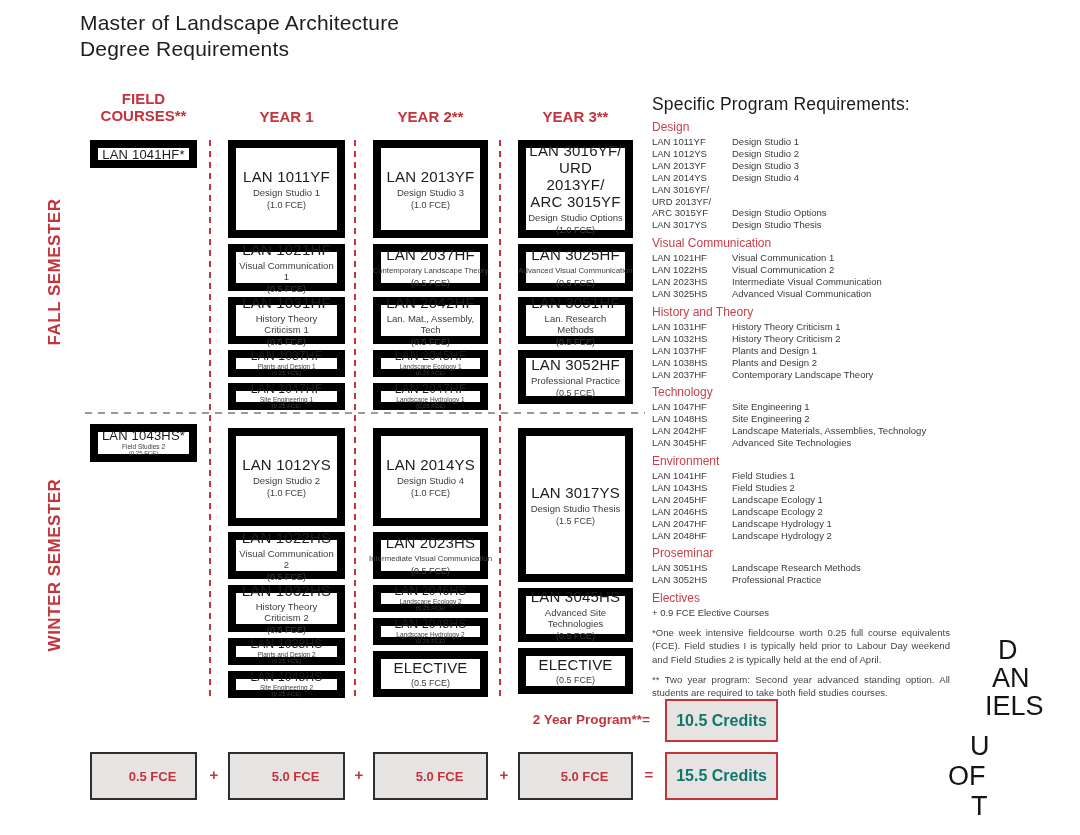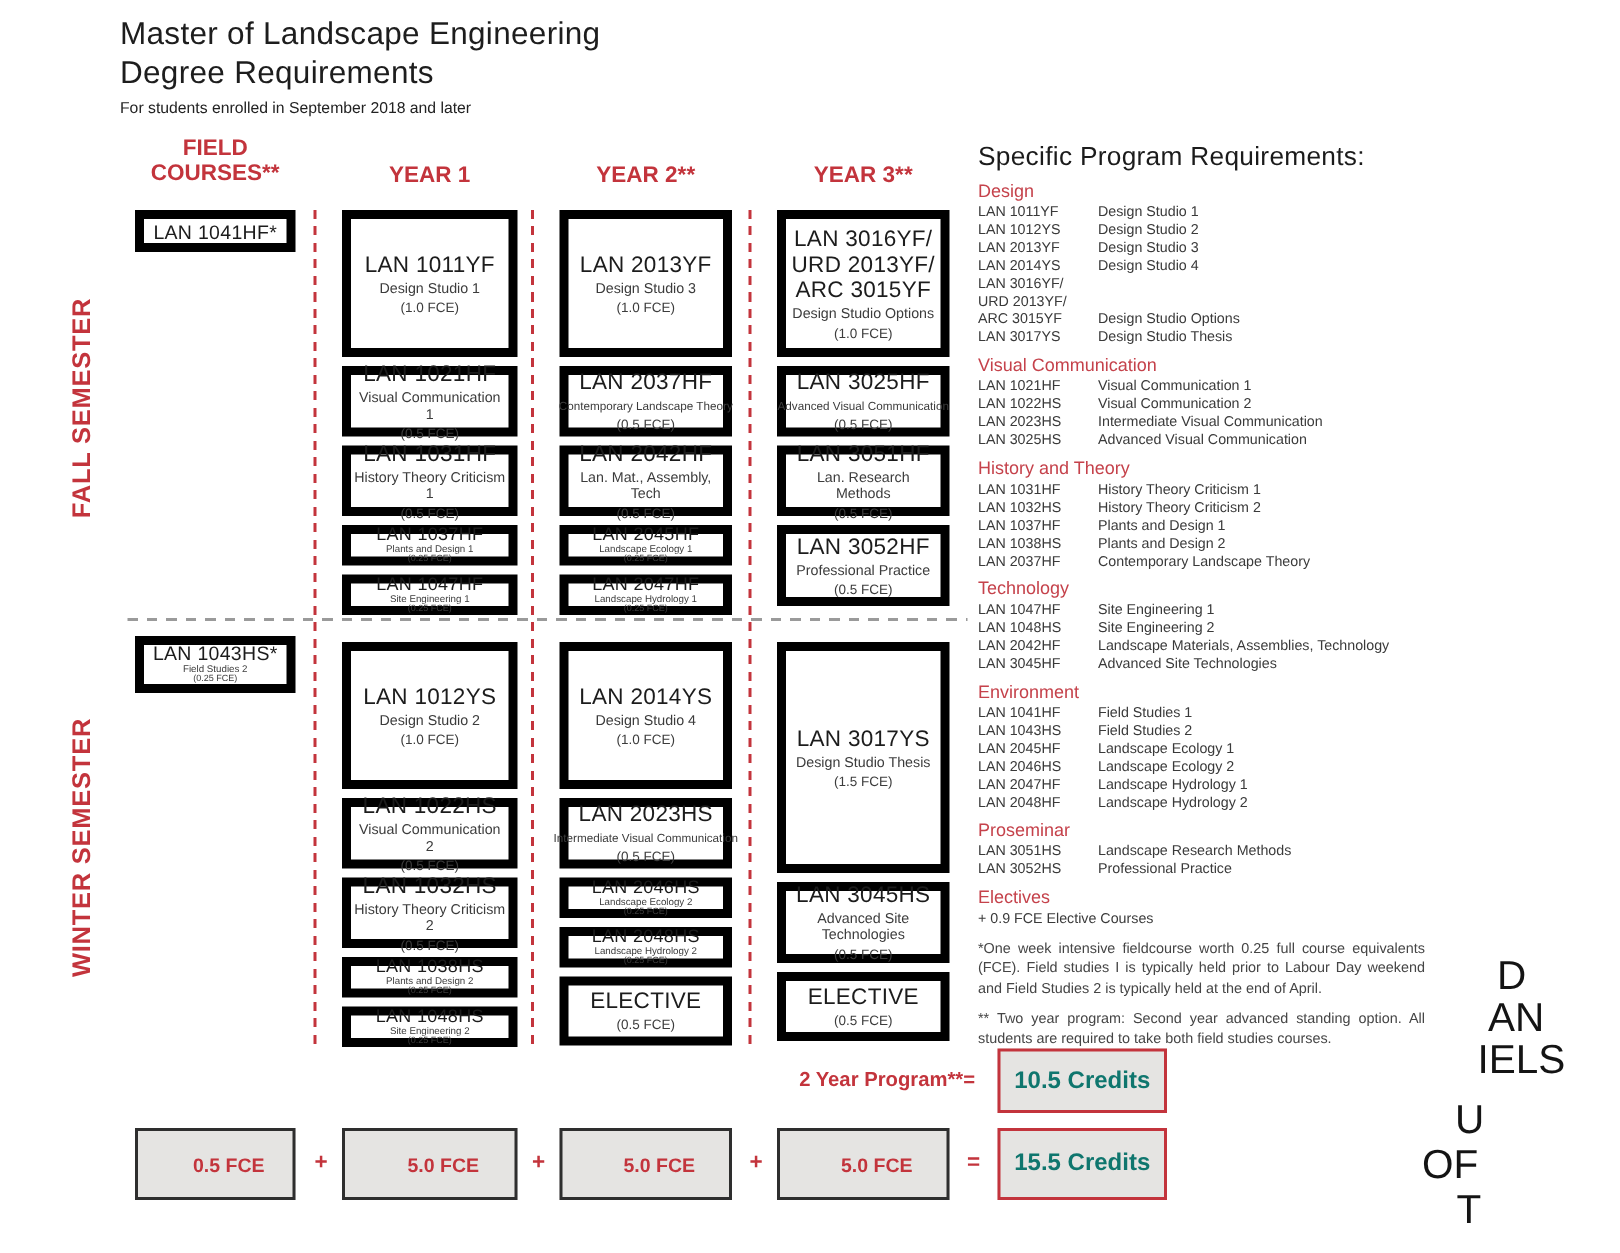--- a/index.html
+++ b/index.html
@@ -35,21 +35,21 @@
   .course-col { position:absolute; display:flex; flex-direction:column; gap:6px; }
   .c-fall-field { left:90px; top:140px; width:107px; }
   .c-winter-field { left:90px; top:424px; width:107px; }
   .c-fall-year1 { left:228px; top:140px; width:117px; }
   .c-fall-year2 { left:373px; top:140px; width:115px; }
   .c-fall-year3 { left:518px; top:140px; width:115px; }
   .c-winter-year1 { left:228px; top:428px; width:117px; }
   .c-winter-year2 { left:373px; top:428px; width:115px; }
   .c-winter-year3 { left:518px; top:428px; width:115px; }
 
-  .box { border:6px solid #000000; background:#fff; display:flex; flex-direction:column;
+  .box { border:8px solid #000000; background:#fff; display:flex; flex-direction:column;
          align-items:center; justify-content:center; text-align:center; padding:1px 2px; }
   .box .code { font-size:15px; font-weight:500; color:#1c1c1c; line-height:17px; letter-spacing:0.2px; }
   .box .name { font-size:9.5px; color:#3c3c3c; line-height:11px; margin-top:2px; }
   .box .fce  { font-size:9px; color:#3c3c3c; line-height:11px; margin-top:2px; }
   .box.tight .name { font-size:7.8px; white-space:nowrap; }
   .sz-lg { height:98px; } .sz-xl { height:154px; } .sz-md { height:47px; } .sz-mdl { height:54px; }
   .sz-el { height:46px; }
   .sz-sm { height:27px; padding:0; }
   .sz-sm .code { font-size:12px; line-height:12px; }
   .sz-sm .name { font-size:6.5px; line-height:7px; margin-top:1px; }
@@ -92,23 +92,22 @@
      font-weight:500; color:#141414; }
   .logo-uoft div:nth-child(1){ padding-left:22px; }
   .logo-uoft div:nth-child(3){ padding-left:23px; }
 </style>
 </head>
 <body>
 
 <div id="canvas">
 
   <div class="title-block">
-    <div class="title-line">Master of Landscape Engineering</div>
+    <div class="title-line">Master of Landscape Architecture</div>
     <div class="title-line">Degree Requirements</div>
-    <div class="subtitle">For students enrolled in September 2018 and later</div>
   </div>
 
   <div class="vlabel fall">FALL SEMESTER</div>
   <div class="vlabel winter">WINTER SEMESTER</div>
 
   <div class="col-header hdr-field">FIELD COURSES**</div>
   <div class="col-header hdr-y1">YEAR 1</div>
   <div class="col-header hdr-y2">YEAR 2**</div>
   <div class="col-header hdr-y3">YEAR 3**</div>
 

